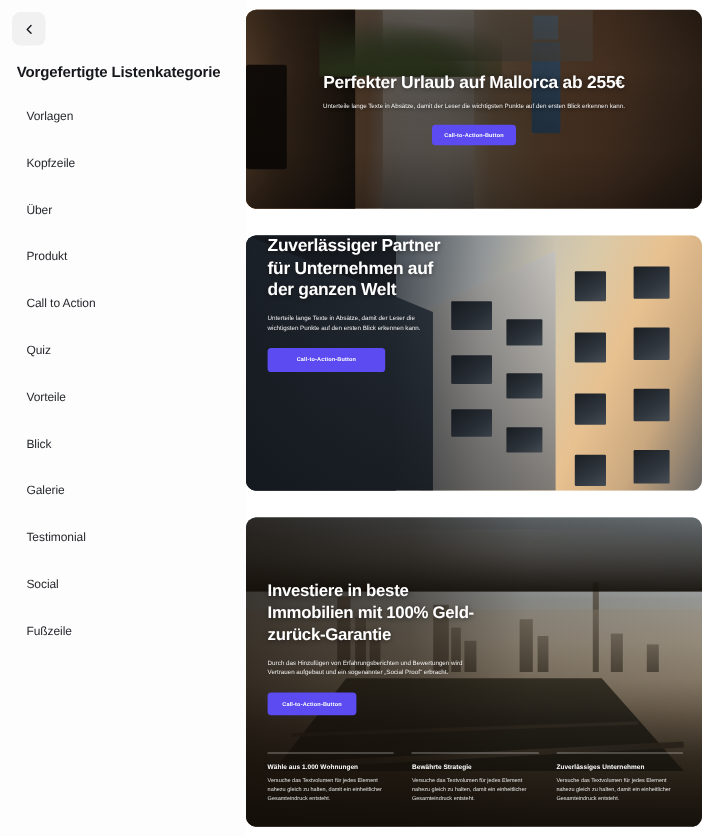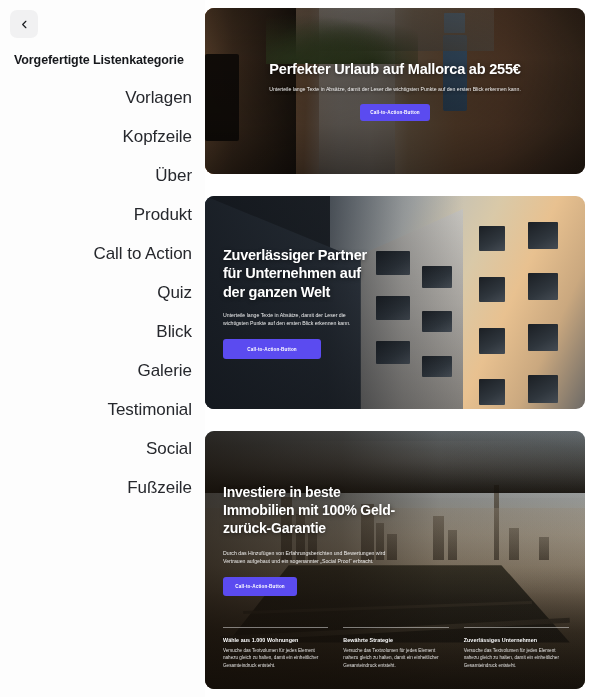--- a/index.html
+++ b/index.html
@@ -72,25 +72,24 @@
     padding: 0;
   }
   .side-item {
     height: 39px;
     margin: 0 13px;
     display: flex;
     align-items: center;
     padding-left: 9px;
     box-sizing: border-box;
     border-radius: 7px;
-    font-size: 17px;
+    font-size: 10px;
     color: #26282d;
     cursor: pointer;
     letter-spacing: -0.05px;
-    justify-content: flex-end;
   }
   .side-item.selected {
     background: #efefef;
   }
 
   
   .main {
     flex: 1 1 auto;
     height: 697px;
     box-sizing: border-box;
@@ -287,21 +286,20 @@
     line-height: 1.5;
     margin: 0 0 11px 0;
     color: rgba(255,255,255,.93);
     max-width: 300px;
     text-shadow: 0 1px 3px rgba(0,0,0,.55);
   }
 
   .c2-content {
     display: flex;
     flex-direction: column;
-    justify-content: center;
     padding: 0 0 0 18px;
   }
   .c2-title {
     font-size: 14.5px;
     font-weight: bold;
     line-height: 1.28;
     letter-spacing: -0.25px;
     margin: 0 0 10px 0;
     max-width: 160px;
     text-shadow: 0 1px 4px rgba(0,0,0,.45);
@@ -409,20 +407,23 @@
         <span>Über</span>
       </li>
       <li class="side-item">
         <span>Produkt</span>
       </li>
       <li class="side-item">
         <span>Call to Action</span>
       </li>
       <li class="side-item">
         <span>Quiz</span>
+      </li>
+      <li class="side-item">
+        <span>Vorteile</span>
       </li>
       <li class="side-item">
         <span>Blick</span>
       </li>
       <li class="side-item">
         <span>Galerie</span>
       </li>
       <li class="side-item">
         <span>Testimonial</span>
       </li>

